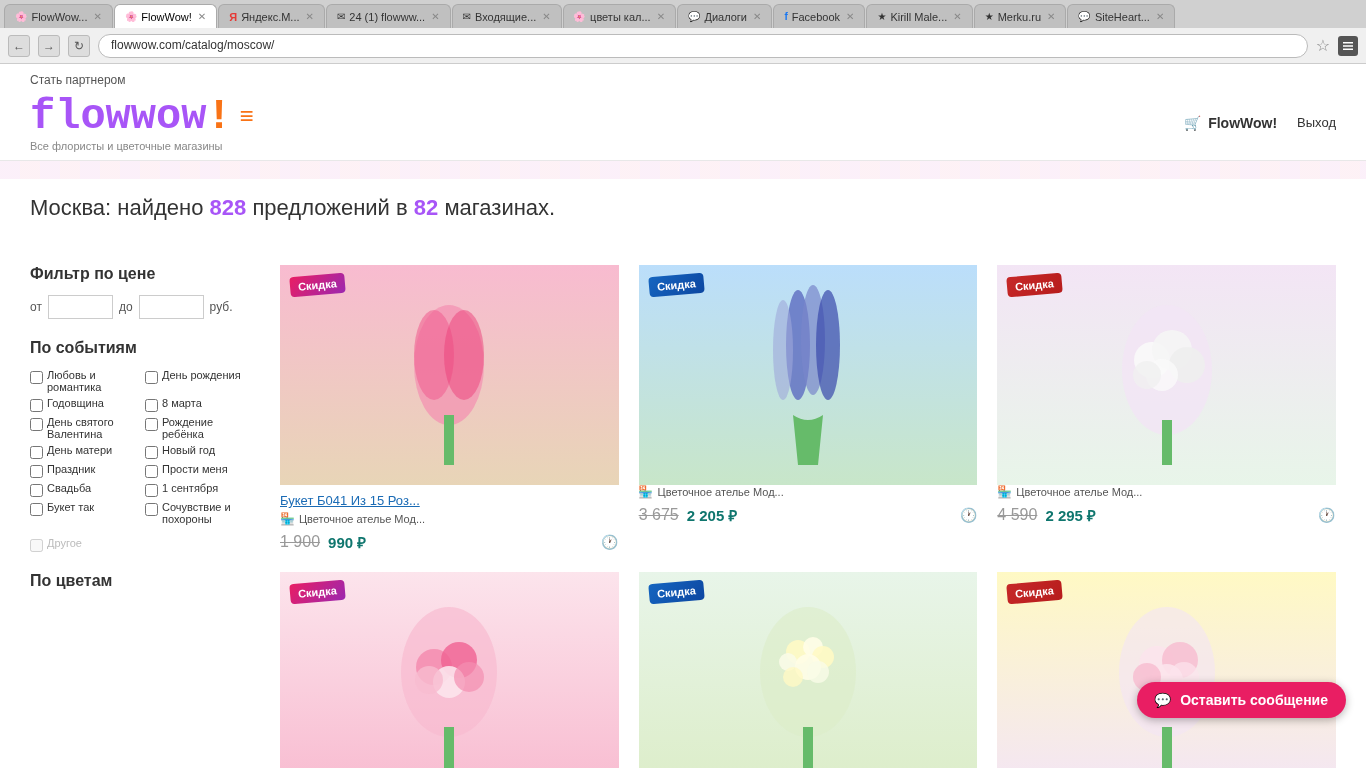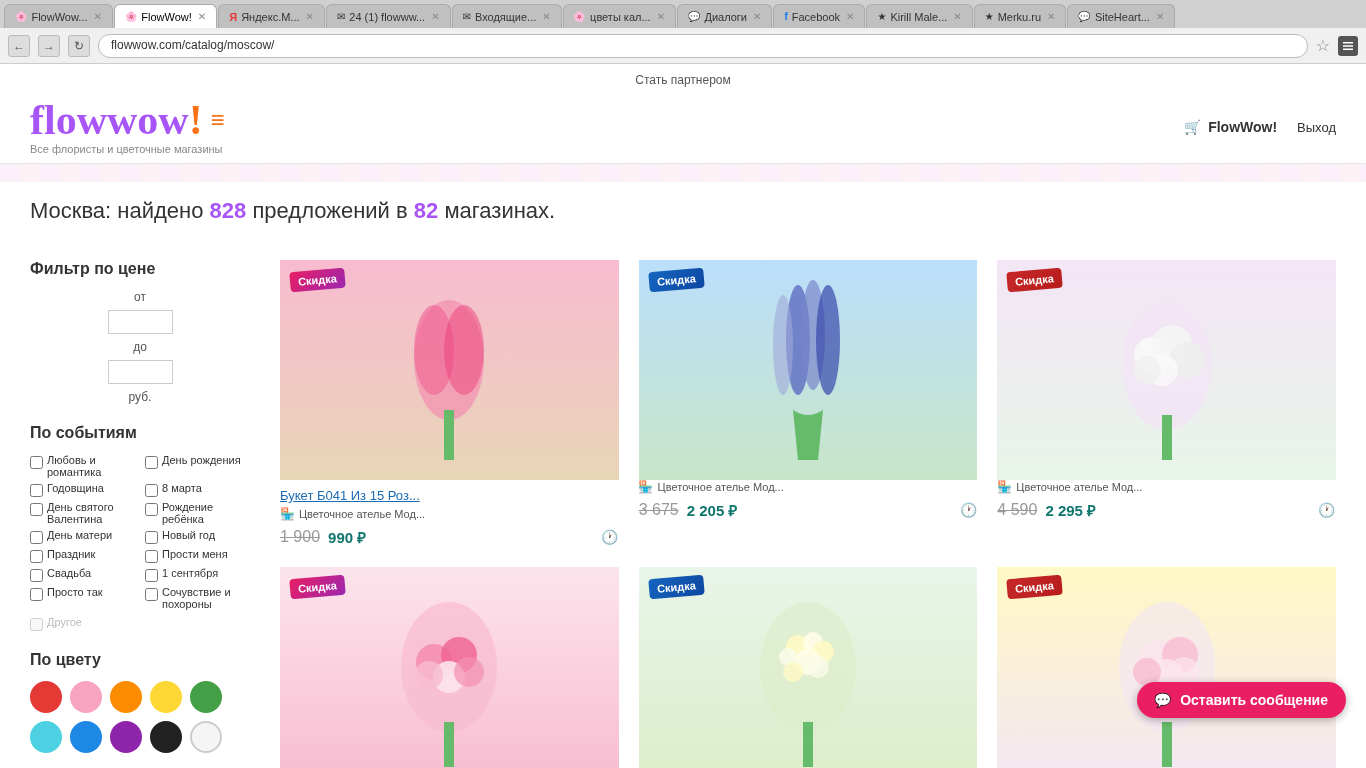--- a/index.html
+++ b/index.html
@@ -15,47 +15,47 @@
     .address-bar { background: #f0f0f0; display: flex; align-items: center; padding: 4px 8px; border-bottom: 1px solid #ccc; height: 36px; gap: 8px; }
     .nav-btn { background: #ddd; border: 1px solid #bbb; border-radius: 3px; width: 22px; height: 22px; display: flex; align-items: center; justify-content: center; cursor: pointer; font-size: 12px; color: #555; }
     .url-bar { flex: 1; background: #fff; border: 1px solid #bbb; border-radius: 12px; padding: 3px 12px; font-size: 12px; color: #333; height: 24px; }
     .star-btn { color: #888; font-size: 16px; cursor: pointer; }
 
     
     .page { background: #fff; min-height: 700px; }
 
     
     .site-header { border-bottom: 1px solid #e8e8e8; padding: 8px 30px; }
-    .partner-bar { text-align: center; margin-bottom: 12px; }
+    .partner-bar { margin-bottom: 6px; }
     .partner-link { color: #555; font-size: 12px; text-decoration: none; cursor: pointer; }
     .header-main { display: flex; align-items: center; justify-content: space-between; }
     .logo-area { display: flex; flex-direction: column; }
     .logo-text { font-size: 42px; font-weight: bold; color: #a855f7; font-family: 'Comic Sans MS', cursive; line-height: 1; }
-    .logo-text span { color: #f97316; }
+    .logo-text span { color: #f97316; font-family: Liberation Mono, monospace; }
     .logo-subtitle { font-size: 11px; color: #888; margin-top: 2px; }
     .header-nav { display: flex; align-items: center; gap: 20px; }
     .nav-flowwow { display: flex; align-items: center; gap: 6px; font-size: 14px; font-weight: bold; color: #333; cursor: pointer; }
     .logout-link { color: #333; cursor: pointer; font-size: 13px; }
 
     
     .wavy-sep { height: 18px; background: repeating-linear-gradient(90deg, #f8e1f4 0px, #f8e1f4 20px, #fce4ec 20px, #fce4ec 40px); opacity: 0.5; margin: 0; }
 
     
     .main-content { padding: 20px 30px; display: flex; gap: 30px; }
 
     
-    .page-heading { font-size: 22px; color: #333; font-weight: normal; margin-bottom: 16px; }
+    .page-heading { font-size: 22px; color: #333; font-weight: normal; margin-bottom: 24px; }
     .page-heading .count { color: #a855f7; font-weight: bold; }
     .page-heading .count2 { color: #a855f7; font-weight: bold; }
 
     
     .sidebar { width: 220px; min-width: 220px; }
     .filter-section { margin-bottom: 20px; }
     .filter-title { font-size: 16px; font-weight: bold; color: #333; margin-bottom: 12px; border-bottom: none; }
-    .price-filter { display: flex; align-items: center; gap: 6px; font-size: 12px; color: #555; flex-direction: column; }
+    .price-filter { display: flex; align-items: center; gap: 6px; font-size: 12px; color: #555; }
     .price-input { width: 65px; height: 24px; border: 1px solid #ccc; padding: 2px 6px; font-size: 12px; }
     .price-rub { font-size: 12px; color: #555; }
 
     .checkbox-grid { display: grid; grid-template-columns: 1fr 1fr; gap: 4px 10px; margin-top: 8px; }
     .checkbox-item { display: flex; align-items: flex-start; gap: 4px; font-size: 11px; color: #333; cursor: pointer; }
     .checkbox-item input[type=checkbox] { margin-top: 2px; cursor: pointer; }
     .checkbox-item.disabled { color: #bbb; }
 
     .color-section { margin-bottom: 20px; }
     .color-dots { display: flex; flex-wrap: wrap; gap: 8px; margin-top: 8px; }
@@ -222,48 +222,33 @@
             <label class="checkbox-item">
                 <input type="checkbox" style="">
                 <span>Свадьба</span>
               </label>
             <label class="checkbox-item">
                 <input type="checkbox" style="">
                 <span>1 сентября</span>
               </label>
             <label class="checkbox-item">
                 <input type="checkbox" style="">
-                <span>Просто так</span>
+                <span>Букет так</span>
               </label>
             <label class="checkbox-item">
                 <input type="checkbox" style="">
                 <span>Сочувствие и похороны</span>
               </label>
           </div>
-          <label class="checkbox-item disabled" style="margin-top:6px;">
+          <label class="checkbox-item disabled" style="margin-top:12px;">
               <input type="checkbox" disabled="" style="">
               <span>Другое</span>
             </label>
         </div>
 
-        <div class="color-section">
-          <div class="filter-title">По цвету</div>
-          <div class="color-dots">
-            <div class="color-dot" style="background:#e53935;"></div>
-            <div class="color-dot" style="background:#f8a4c0;"></div>
-            <div class="color-dot" style="background:#fb8c00;"></div>
-            <div class="color-dot" style="background:#fdd835;"></div>
-            <div class="color-dot" style="background:#43a047;"></div>
-            <div class="color-dot" style="background:#4dd0e1;"></div>
-            <div class="color-dot" style="background:#1e88e5;"></div>
-            <div class="color-dot" style="background:#8e24aa;"></div>
-            <div class="color-dot" style="background:#212121;"></div>
-            <div class="color-dot" style="background:#f5f5f5; border-color:#ccc;"></div>
-          </div>
-        </div>
 
         <div class="filter-section">
           <div class="filter-title">По цветам</div>
         </div>
 
       </div>
 
       <div class="products-area">
         <div class="product-grid">
 

